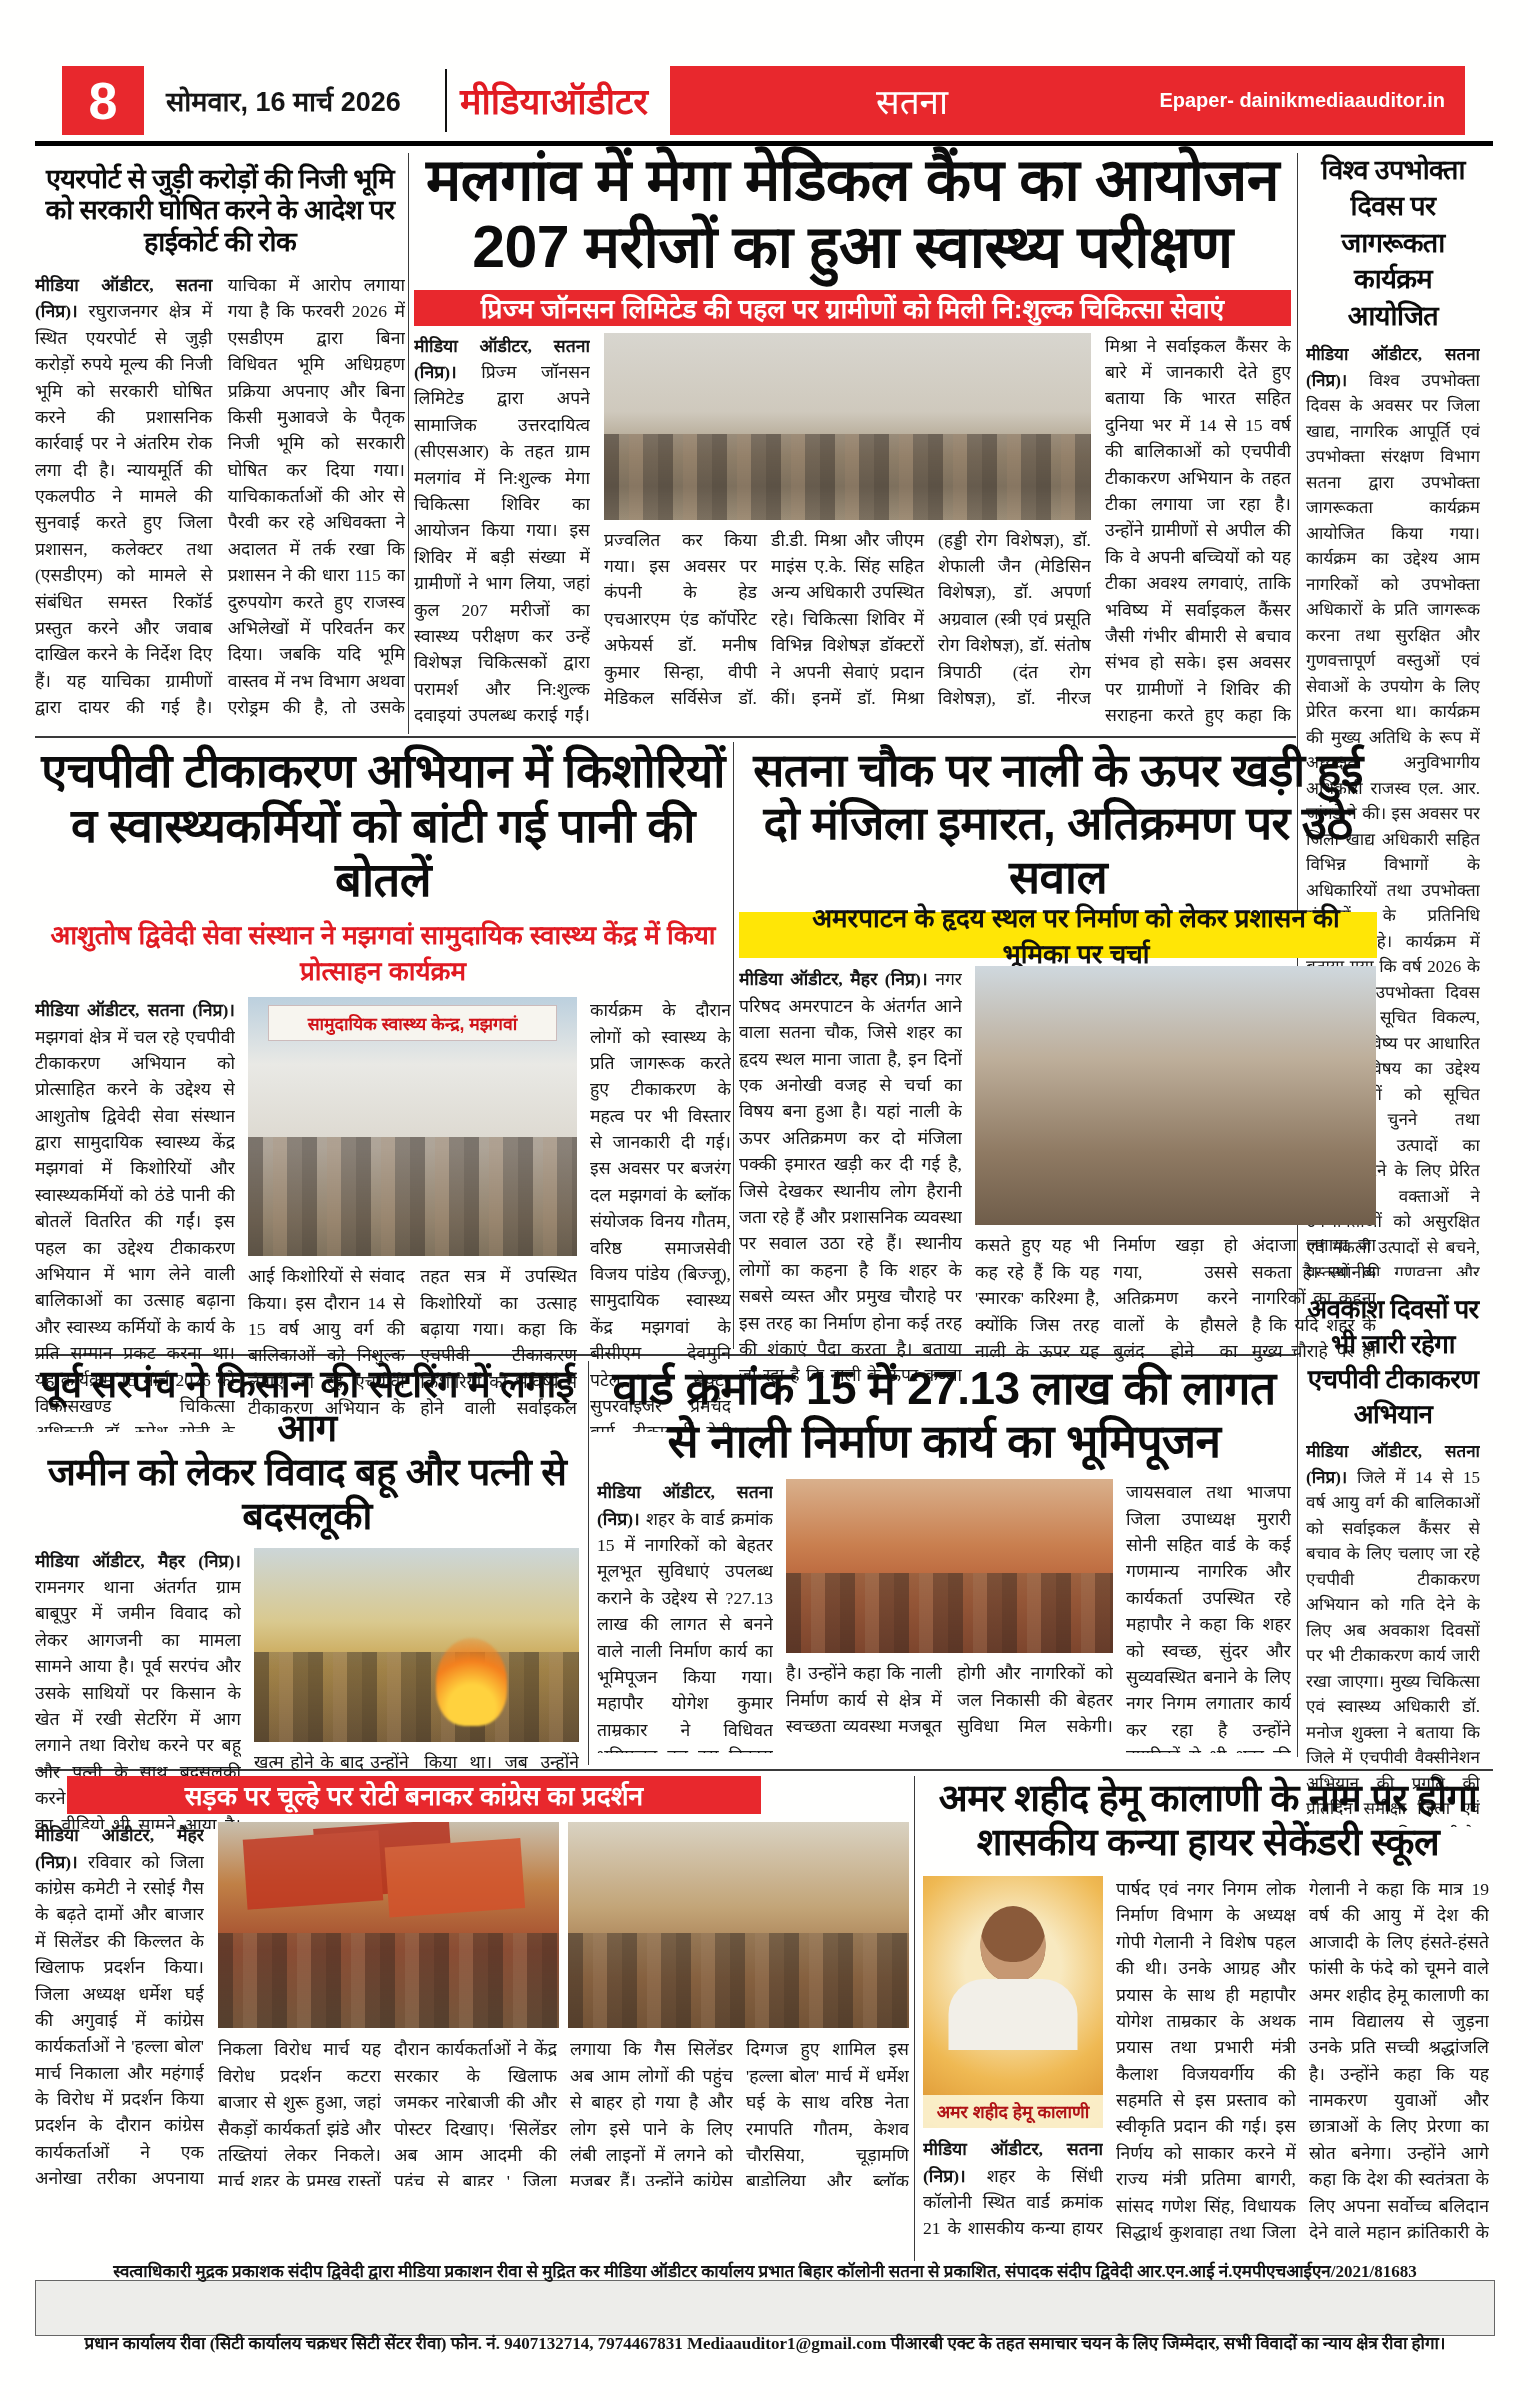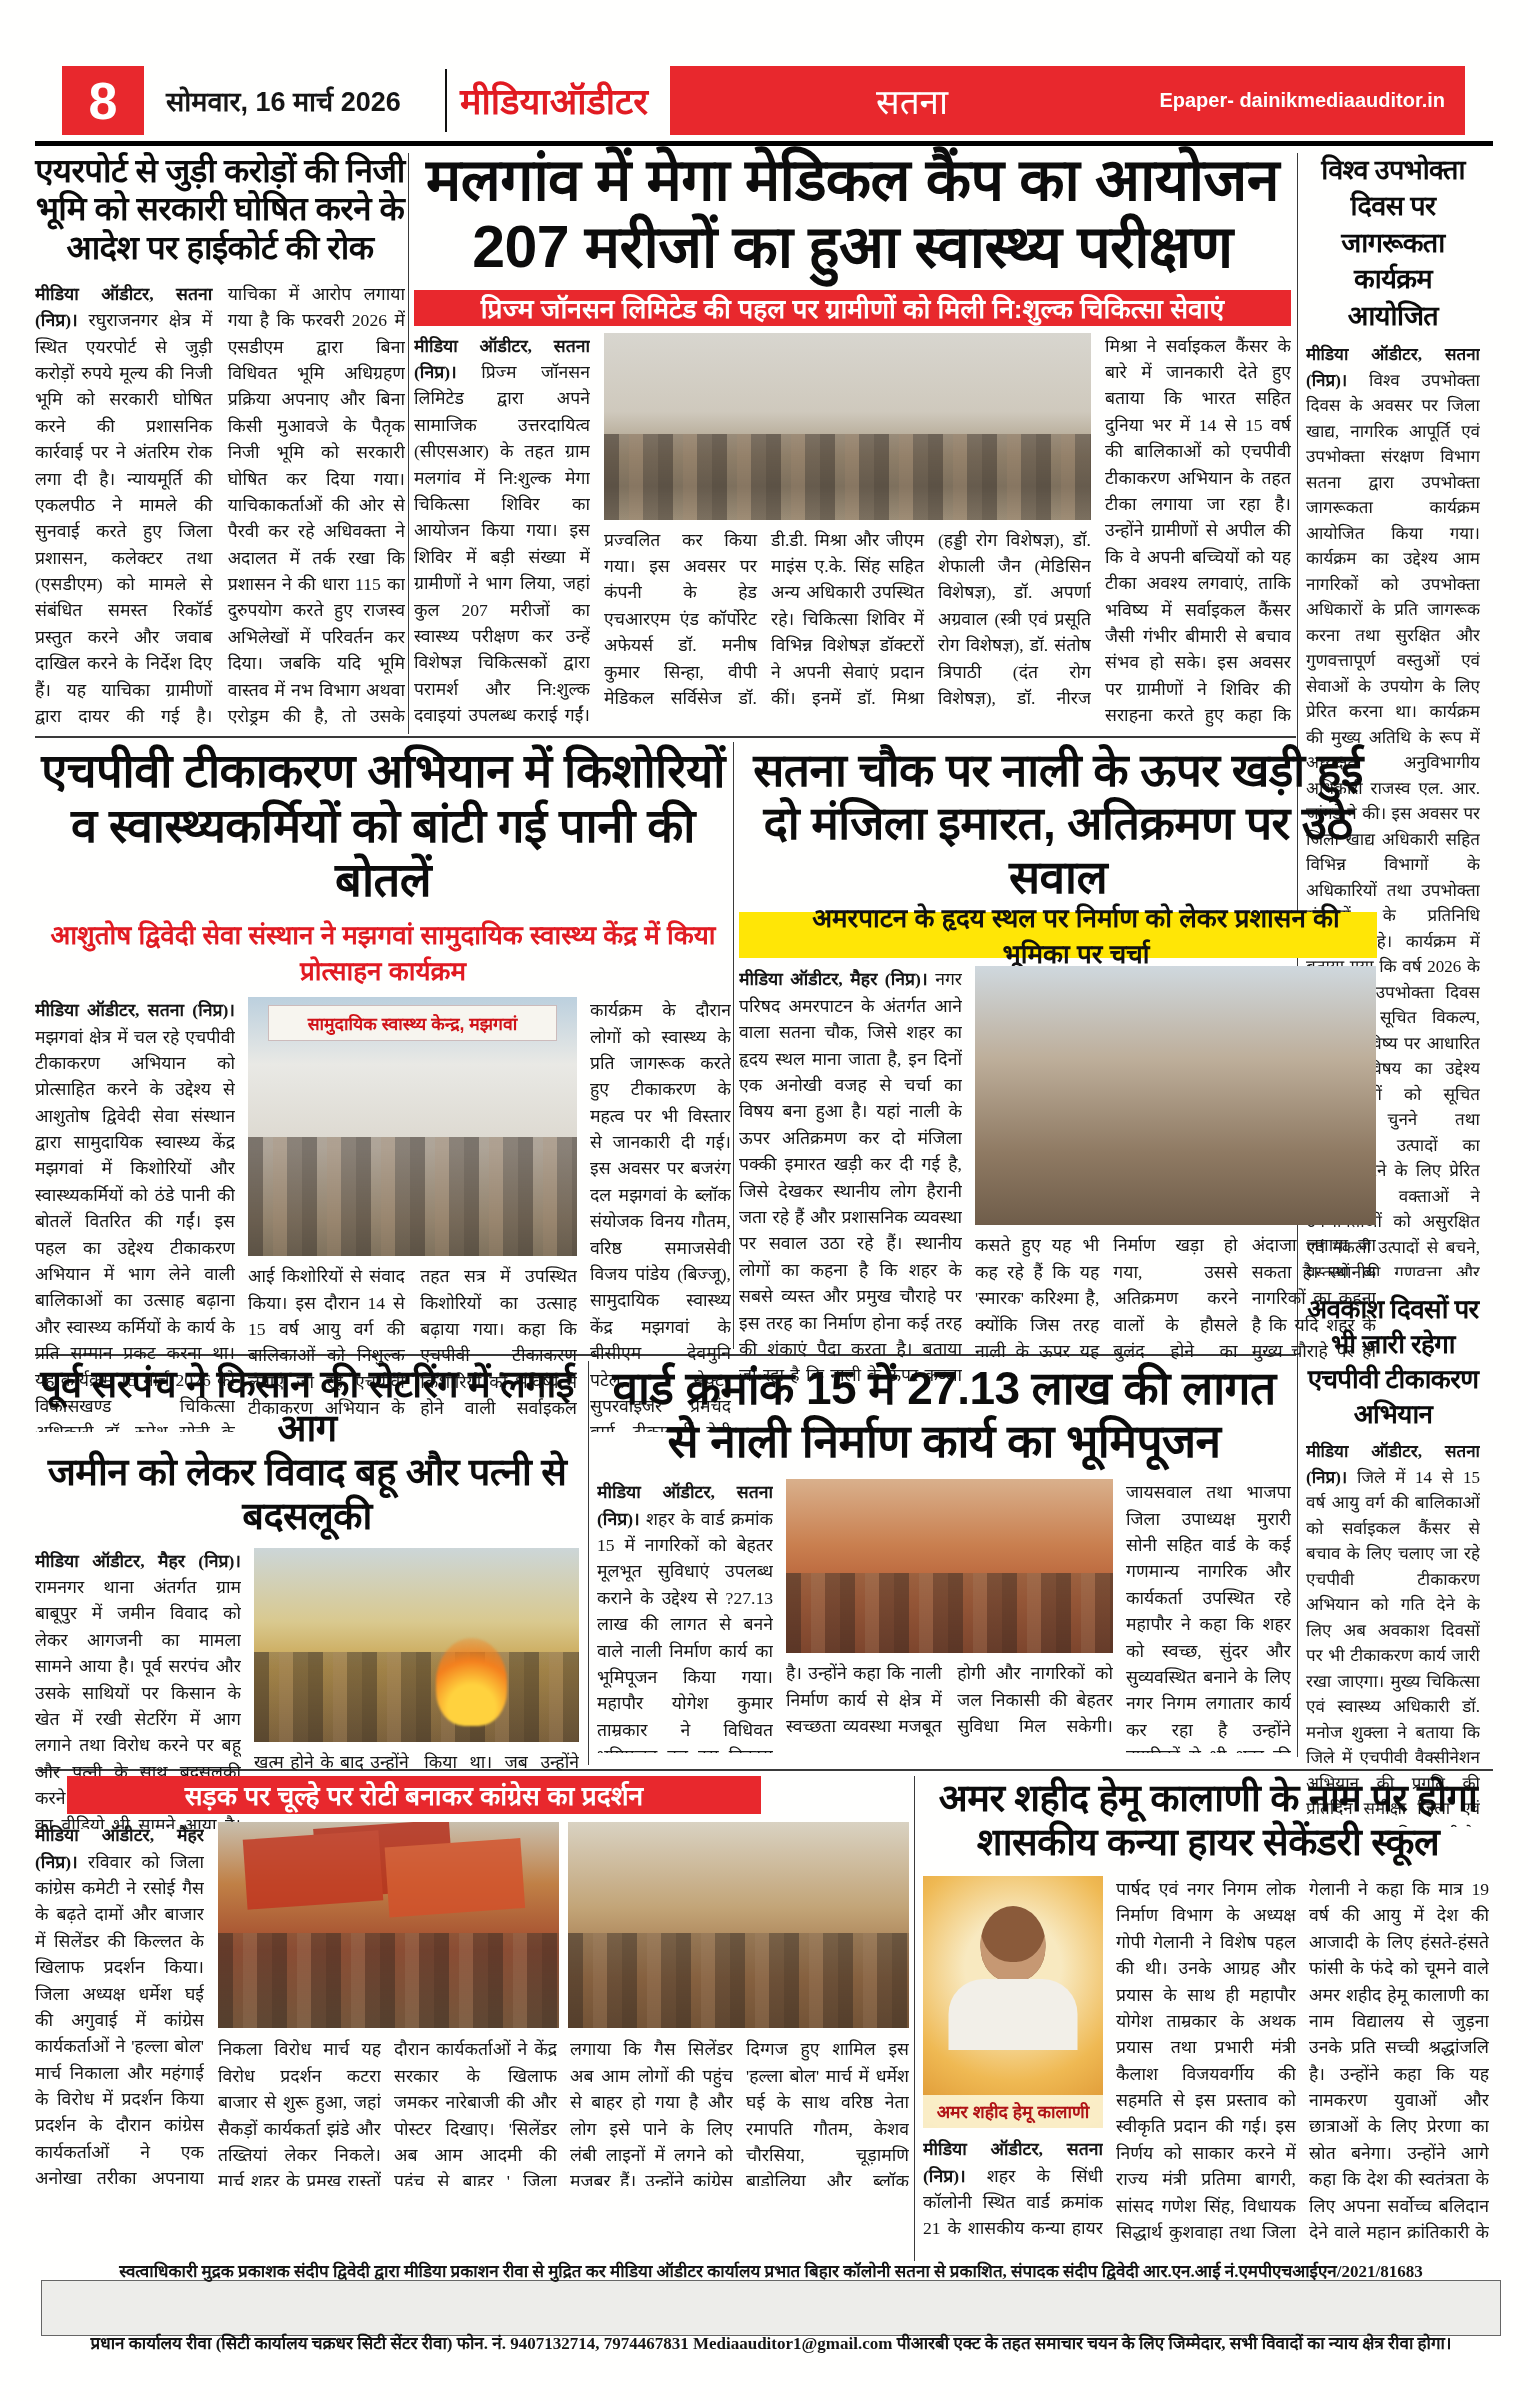--- a/index.html
+++ b/index.html
@@ -13,21 +13,21 @@
   .vline{background:#111;}
   .brand{display:flex;align-items:center;color:#e11b22;font-weight:bold;font-size:36px;font-family:"Liberation Sans",sans-serif;}
   .banner{background:#e8282d;color:#fff;display:flex;align-items:center;font-family:"Liberation Sans",sans-serif;}
   .banner .city{font-size:35px;font-weight:normal;margin-left:206px;}
   .banner .ep{margin-left:auto;margin-right:20px;font-size:20px;font-weight:bold;}
   .blackbar{background:#000;}
   .rule{background:#3a3a3a;}
   
   .hl{font-family:"Liberation Sans",sans-serif;font-weight:800;text-align:center;color:#0c0c0c;margin:0;line-height:1.16;letter-spacing:-0.6px;}
   .hl-big{font-size:59px;line-height:1.14;}
-  .hl-56{font-size:33px;}
+  .hl-56{font-size:27px;margin-top:12px;}
   .hl-80{font-size:47px;}
   .hl-78{font-size:46px;}
   .hl-64{font-size:38px;}
   .hl-46{font-size:27px;line-height:1.35;}
   .hl-44{font-size:26px;line-height:1.35;}
   .redstrip{background:#e8282d;color:#fff;font-family:"Liberation Sans",sans-serif;font-weight:bold;
             display:flex;align-items:center;justify-content:center;text-align:center;font-size:26.4px;}
   .redsub{color:#e11b22;font-family:"Liberation Sans",sans-serif;font-weight:bold;text-align:center;font-size:26px;margin:4px;}
   .yellowsub{background:#ffe606;color:#111;font-family:"Liberation Sans",sans-serif;font-weight:bold;
              display:flex;align-items:center;justify-content:center;text-align:center;font-size:26px;}
@@ -237,19 +237,19 @@
         <div class="body" style="height:105px;margin-top:8.2px;">
           <span class="dl">मीडिया ऑडीटर, सतना (निप्र)।</span>
           <span>शहर के सिंधी कॉलोनी स्थित वार्ड क्रमांक 21 के शासकीय कन्या हायर सेकेंडरी स्कूल का नाम अब अमर शहीद हेमू कालाणी के नाम पर रखा जाएगा। यह निर्णय हाल ही में आयोजित योजना समिति की बैठक में जनभावनाओं को ध्यान में रखते हुए लिया गया। इस नामकरण के लिए वार्ड क्रमांक 21 के</span>
         </div>
       </div>
       <div class="body" style="width:180px;height:366px;">पार्षद एवं नगर निगम लोक निर्माण विभाग के अध्यक्ष गोपी गेलानी ने विशेष पहल की थी। उनके आग्रह और प्रयास के साथ ही महापौर योगेश ताम्रकार के अथक प्रयास तथा प्रभारी मंत्री कैलाश विजयवर्गीय की सहमति से इस प्रस्ताव को स्वीकृति प्रदान की गई। इस निर्णय को साकार करने में राज्य मंत्री प्रतिमा बागरी, सांसद गणेश सिंह, विधायक सिद्धार्थ कुशवाहा तथा जिला कलेक्टर सतीश कुमार एस का भी सकारात्मक सहयोग रहा। जनप्रतिनिधियों के सामूहिक प्रयास से विद्यालय का नामकरण अमर शहीद हेमू कालाणी शासकीय कन्या हायर सेकेंडरी स्कूल करने का मार्ग प्रशस्त हुआ है। वार्ड पार्षद गोपी</div>
       <div class="body" style="width:180px;height:366px;">गेलानी ने कहा कि मात्र 19 वर्ष की आयु में देश की आजादी के लिए हंसते-हंसते फांसी के फंदे को चूमने वाले अमर शहीद हेमू कालाणी का नाम विद्यालय से जुड़ना उनके प्रति सच्ची श्रद्धांजलि है। उन्होंने कहा कि यह नामकरण युवाओं और छात्राओं के लिए प्रेरणा का स्रोत बनेगा। उन्होंने आगे कहा कि देश की स्वतंत्रता के लिए अपना सर्वोच्च बलिदान देने वाले महान क्रांतिकारी के नाम से विद्यालय का नामकरण होने से नई पीढ़ी को देशभक्ति, साहस और बलिदान की भावना के बारे में जानने और सीखने का अवसर मिलेगा। इस निर्णय के बाद स्थानीय सिंधी समाज एवं नागरिकों ने जनप्रतिनिधियों के प्रति आभार व्यक्त किया है।</div>
     </div>
   </section>
 
-  <div class="abs footer" style="left:41px;top:2280px;width:1458px;height:54px;gap:48px;">
+  <div class="abs footer" style="left:35px;top:2280px;width:1458px;height:54px;gap:48px;">
     <div>स्वत्वाधिकारी मुद्रक प्रकाशक संदीप द्विवेदी द्वारा मीडिया प्रकाशन रीवा से मुद्रित कर मीडिया ऑडीटर कार्यालय प्रभात बिहार कॉलोनी सतना से प्रकाशित, संपादक संदीप द्विवेदी आर.एन.आई नं.एमपीएचआईएन/2021/81683</div>
     <div>प्रधान कार्यालय रीवा (सिटी कार्यालय चक्रधर सिटी सेंटर रीवा) फोन. नं. 9407132714, 7974467831 Mediaauditor1@gmail.com पीआरबी एक्ट के तहत समाचार चयन के लिए जिम्मेदार, सभी विवादों का न्याय क्षेत्र रीवा होगा।</div>
   </div>
 
 </div>
 
 
 </body></html>

